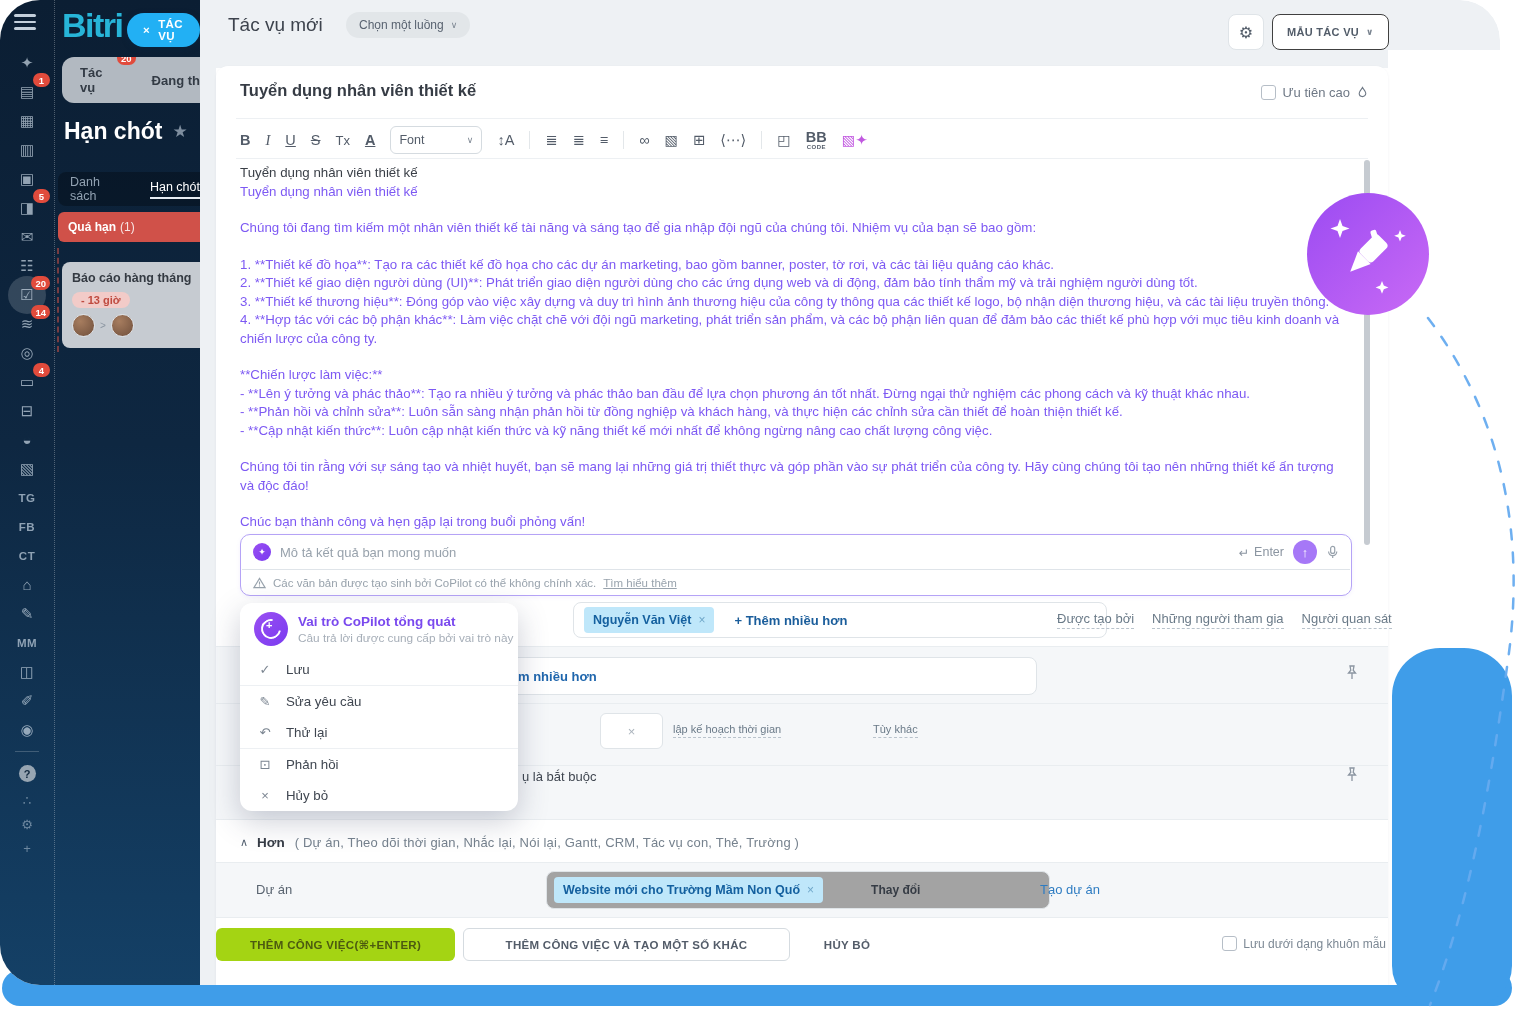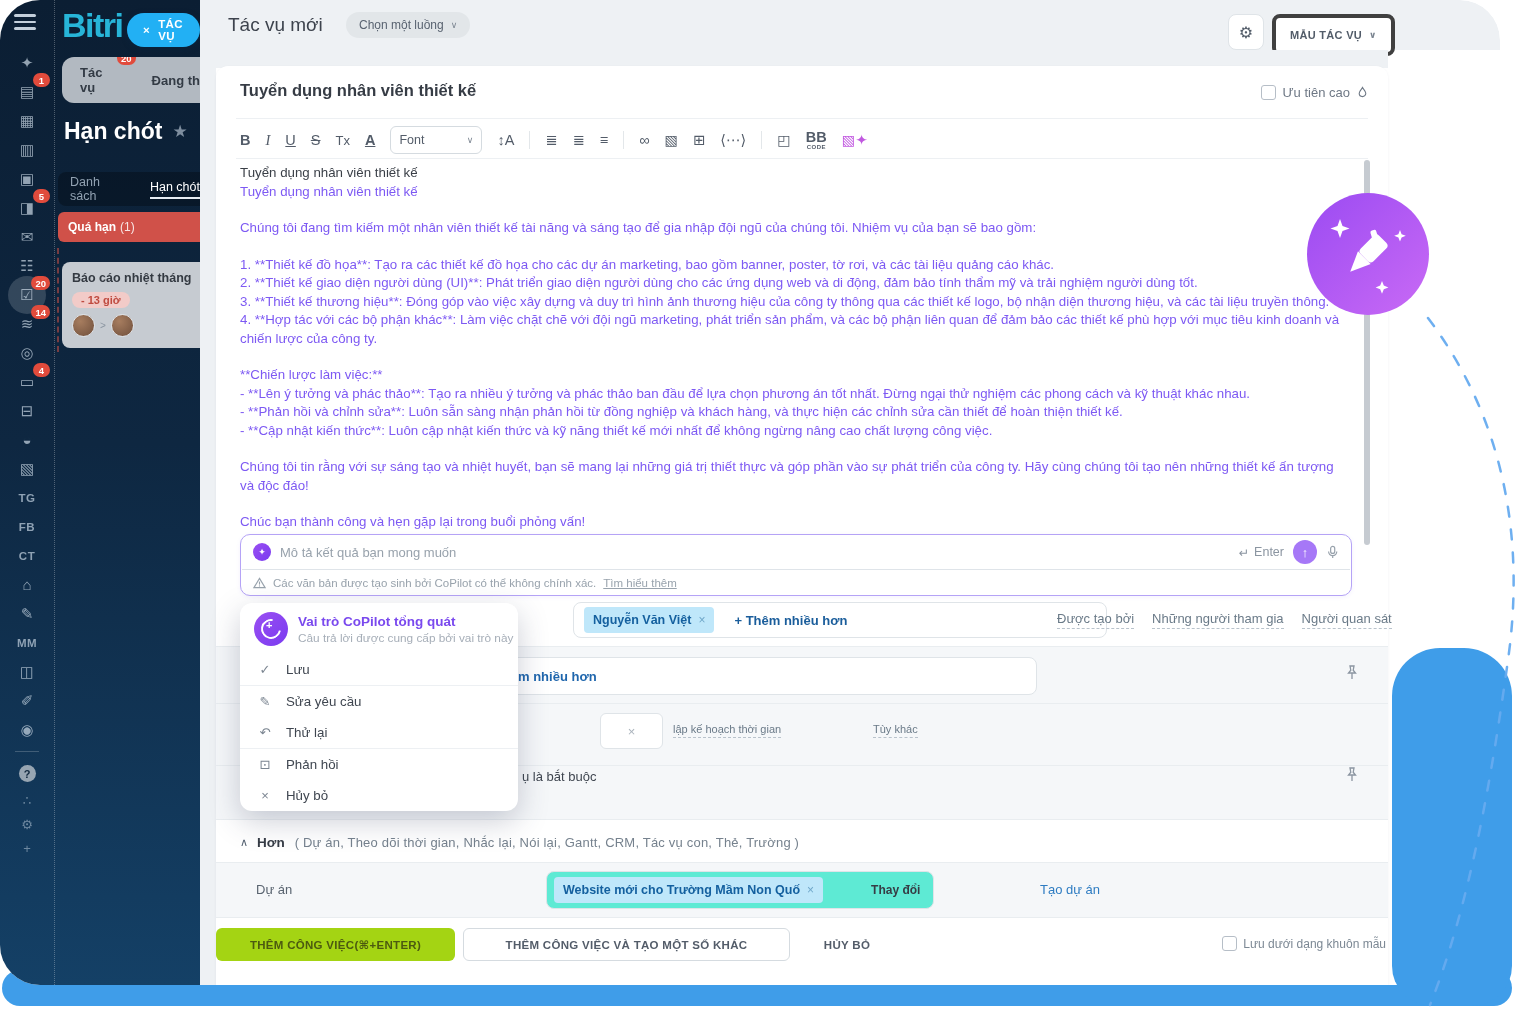--- a/index.html
+++ b/index.html
@@ -46,21 +46,21 @@
   #kcard .kpill{display:inline-block;margin-top:7px;padding:2px 9px;background:#f2cbc8;color:#bf4a3f;font-size:11px;font-weight:700;border-radius:9px;}
   #kcard .kav{margin-top:6px;display:flex;align-items:center;gap:5px;}
   .ava{width:21px;height:21px;border-radius:50%;background:radial-gradient(circle at 35% 30%,#a77d5f,#6f4f3c);border:1.5px solid #dfe3e8;}
   .chev{color:#8b95a1;font-size:10px;}
   
   #topbar{position:absolute;left:200px;top:0;width:1300px;height:50px;background:#eef1f4;border-radius:0 40px 0 0;}
   #topbar .title{position:absolute;left:28px;top:14px;font-size:19px;color:#3d434d;}
   #flowpill{position:absolute;left:146px;top:12px;height:26px;padding:0 13px;background:#e2e6e9;border-radius:13px;display:flex;align-items:center;gap:7px;font-size:12px;color:#586270;}
   .chev-d{font-size:9px;color:#7a8490;}
   #gearbtn{position:absolute;left:1028px;top:14px;width:34px;height:34px;background:#fff;border:1px solid #dfe4e8;border-radius:8px;display:flex;align-items:center;justify-content:center;color:#525c69;font-size:16px;}
-  #tplbtn{position:absolute;left:1072px;top:14px;height:34px;padding:0 14px;background:#fff;border:4px solid #404040;border-radius:8px;display:flex;align-items:center;gap:7px;font-size:11px;font-weight:700;color:#525c69;letter-spacing:.3px;}
+  #tplbtn{position:absolute;left:1072px;top:14px;height:34px;padding:0 14px;background:#fff;border:1px solid #404040;border-radius:8px;display:flex;align-items:center;gap:7px;font-size:11px;font-weight:700;color:#525c69;letter-spacing:.3px;}
   #grayext{position:absolute;left:200px;top:50px;width:1188px;height:18px;background:#eef1f4;}
   #gutter{position:absolute;left:200px;top:50px;width:16px;height:935px;background:#eef1f4;}
   
   #card{position:absolute;left:216px;top:66px;width:1172px;height:919px;background:#fff;border-radius:12px 12px 0 0;box-shadow:0 1px 3px rgba(30,40,60,.06);}
   #card .ttl{position:absolute;left:24px;top:15px;font-size:16.5px;font-weight:600;color:#363c45;}
   #prio{position:absolute;right:20px;top:19px;display:flex;align-items:center;gap:7px;font-size:13px;color:#6e7885;}
   .cb{width:13px;height:13px;border:1.5px solid #b6bec7;border-radius:3px;background:#fff;}
   .hline{position:absolute;left:20px;right:20px;height:1px;background:#edf0f3;}
   
   #etb{position:absolute;left:24px;top:56px;height:36px;display:flex;align-items:center;gap:15px;color:#535c69;}
@@ -106,21 +106,21 @@
   #dl1{position:absolute;left:457px;top:76px;} #dl2{position:absolute;left:657px;top:76px;}
   #reqfrag{position:absolute;left:306px;top:122px;font-size:13px;color:#3f4650;text-align:center;}
   
   #honrow{position:absolute;left:0;top:756px;width:1172px;height:40px;display:flex;align-items:center;}
   #honrow .caret{margin-left:24px;font-size:11px;color:#536070;}
   #honrow b{margin-left:9px;font-size:13.5px;color:#363c45;}
   #honrow .opts{margin-left:10px;font-size:13px;color:#76828e;letter-spacing:.2px;}
   
   #grayB{position:absolute;left:0;top:796px;width:1172px;height:56px;background:#f5f7f9;border-top:1px solid #e9edf0;border-bottom:1px solid #e9edf0;box-sizing:border-box;}
   #grayB .lbl{position:absolute;left:40px;top:19px;font-size:13px;color:#596470;}
-  #prjbox{position:absolute;left:330px;top:8px;width:388px;height:38px;background:#5eead4;border:1px solid #dfe4e8;border-radius:8px;box-sizing:border-box;display:flex;align-items:center;}
+  #prjbox{position:absolute;left:330px;top:8px;width:504px;height:38px;background:#a3a3a3;border:1px solid #dfe4e8;border-radius:8px;box-sizing:border-box;display:flex;align-items:center;}
   #prjbox .chip{margin-left:7px;max-width:270px;overflow:hidden;}
   #prjbox .chg{margin-left:48px;font-size:12px;font-weight:700;color:#363c45;}
   #prjcreate{position:absolute;left:824px;top:19px;font-size:13px;color:#2e7cc2;}
   
   #cfoot{position:absolute;left:0;top:852px;width:1172px;height:67px;background:#fff;}
   .btn{position:absolute;top:10px;height:33px;border-radius:6px;display:flex;align-items:center;justify-content:center;font-size:11.5px;font-weight:700;letter-spacing:.3px;box-sizing:border-box;}
   #b-add{left:0;width:239px;background:#a4d413;color:#4c5a10;}
   #b-add2{left:247px;width:327px;background:#fff;border:1px solid #d5dbe0;color:#535c69;}
   #b-cancel{left:596px;width:70px;color:#535c69;}
   #savetpl{position:absolute;right:2px;top:18px;display:flex;align-items:center;gap:6px;font-size:12px;color:#7c8894;}
@@ -281,21 +281,21 @@
       </div>
 
       <div id="overdue">
         <b>Quá hạn</b>
           <span>(1)</span>
       </div>
       <div id="reddash"></div>
 
       <div id="kcard">
         <div class="kt">
-          <span>Báo cáo nhiệt tháng</span>
+          <span>Báo cáo hàng tháng</span>
           <svg width="11" height="14" viewBox="0 0 12 14">
               <path d="M6 0 C7 2.5 10 4.2 10 7.4 a4 4 0 1 1 -8 0 C2 4.2 5 2.5 6 0 Z" fill="#e8744f"></path>
             </svg>
         </div>
         <span class="kpill">- 13 giờ</span>
         <div class="kav">
           <span class="ava"></span>
           <span class="chev">&gt;</span>
           <span class="ava"></span>
         </div>

